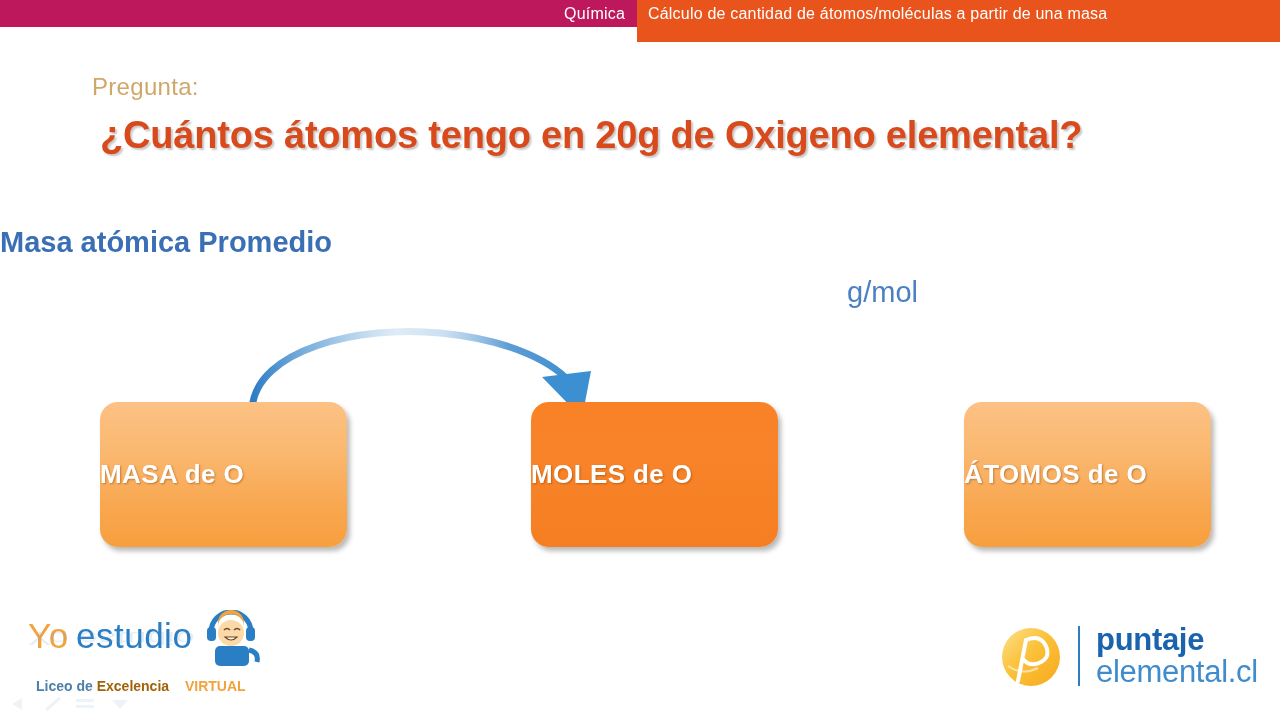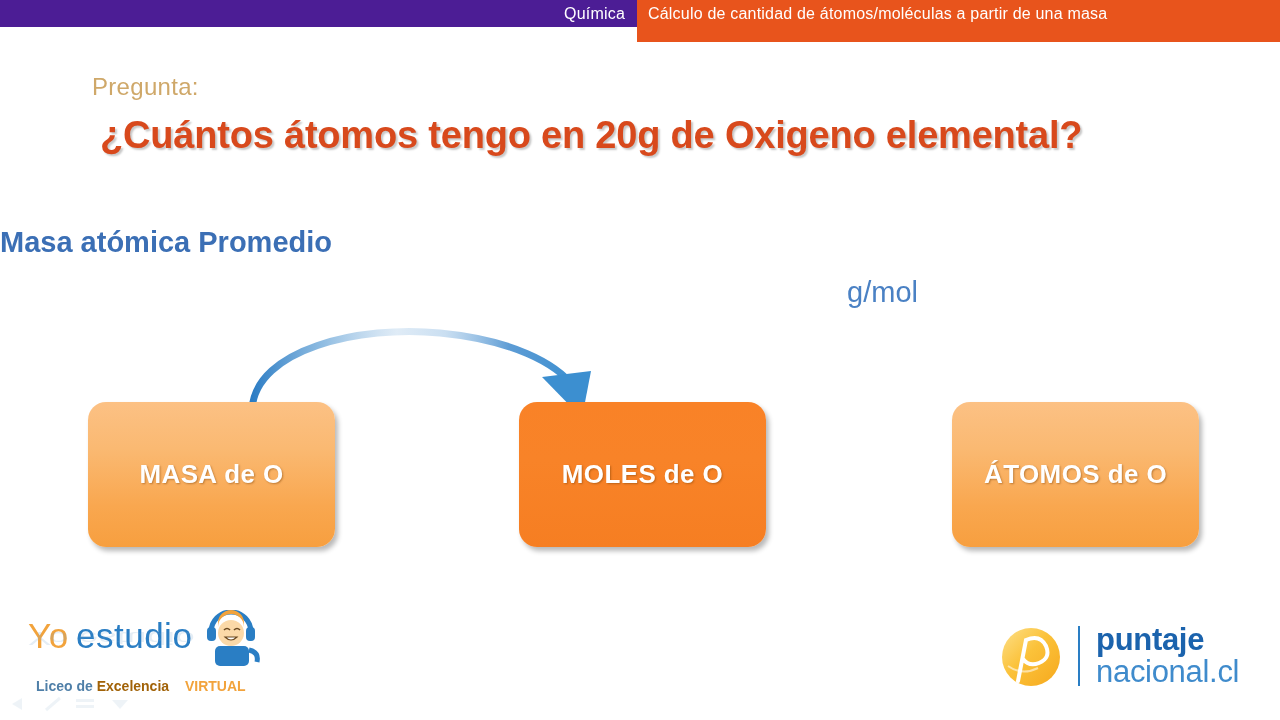--- a/index.html
+++ b/index.html
@@ -24,21 +24,21 @@
     left: 0; top: 0;
     width: 1280px;
     height: 27px;
     background: #d8410f;
   }
   #header-subject {
     position: absolute;
     left: 0; top: 0;
     width: 637px;
     height: 27px;
-    background: #4c1d95;
+    background: #be185d;
   }
   #header-topic {
     position: absolute;
     left: 637px; top: 0;
     width: 643px;
     height: 42px;
     background: #e8541c;
   }
   .header-text {
     position: absolute;
@@ -110,21 +110,21 @@
   
   .flow-box {
     position: absolute;
     top: 402px;
     width: 247px;
     height: 145px;
     border-radius: 18px;
     box-shadow: 3px 4px 5px rgba(0,0,0,0.28);
     display: flex;
     align-items: center;
-    justify-content: center;
+    margin-left: 12px;
   }
   .flow-box-label {
     color: #ffffff;
     font-size: 26px;
     font-weight: bold;
     letter-spacing: 0.4px;
     text-shadow: 1px 1px 2px rgba(120,60,0,0.45);
   }
   #box-masa {
     left: 88px;
@@ -329,21 +329,21 @@
           <stop offset="45%" stop-color="#fbc23a"></stop>
           <stop offset="100%" stop-color="#f6a81d"></stop>
         </linearGradient>
       </defs>
       <circle cx="31" cy="31" r="29" fill="url(#pGrad)"></circle>
       <path d="M18 55 L26 14 q14 -6 20 6 q5 12 -7 17 q-10 4 -16 -4" fill="none" stroke="#ffffff" stroke-width="4" stroke-linecap="round"></path>
       <path d="M8 40 q14 10 30 2" fill="none" stroke="#ffffff" stroke-width="2" opacity="0.55"></path>
     </svg>
     <div id="puntaje-divider"></div>
     <div id="puntaje-word">puntaje</div>
-    <div id="nacional-word">nacional.cl</div>
+    <div id="nacional-word">elemental.cl</div>
   </div>
 
   <svg id="ghost-controls" viewBox="0 0 140 24">
     <path d="M6 12 l10 -6 v12 z" fill="#9ab9d4"></path>
     <path d="M40 18 l14 -12" stroke="#9ab9d4" stroke-width="3" fill="none"></path>
     <rect x="70" y="7" width="18" height="3" fill="#9ab9d4"></rect>
     <rect x="70" y="13" width="18" height="3" fill="#9ab9d4"></rect>
     <path d="M106 8 h16 l-8 9 z" fill="#9ab9d4"></path>
   </svg>
 

